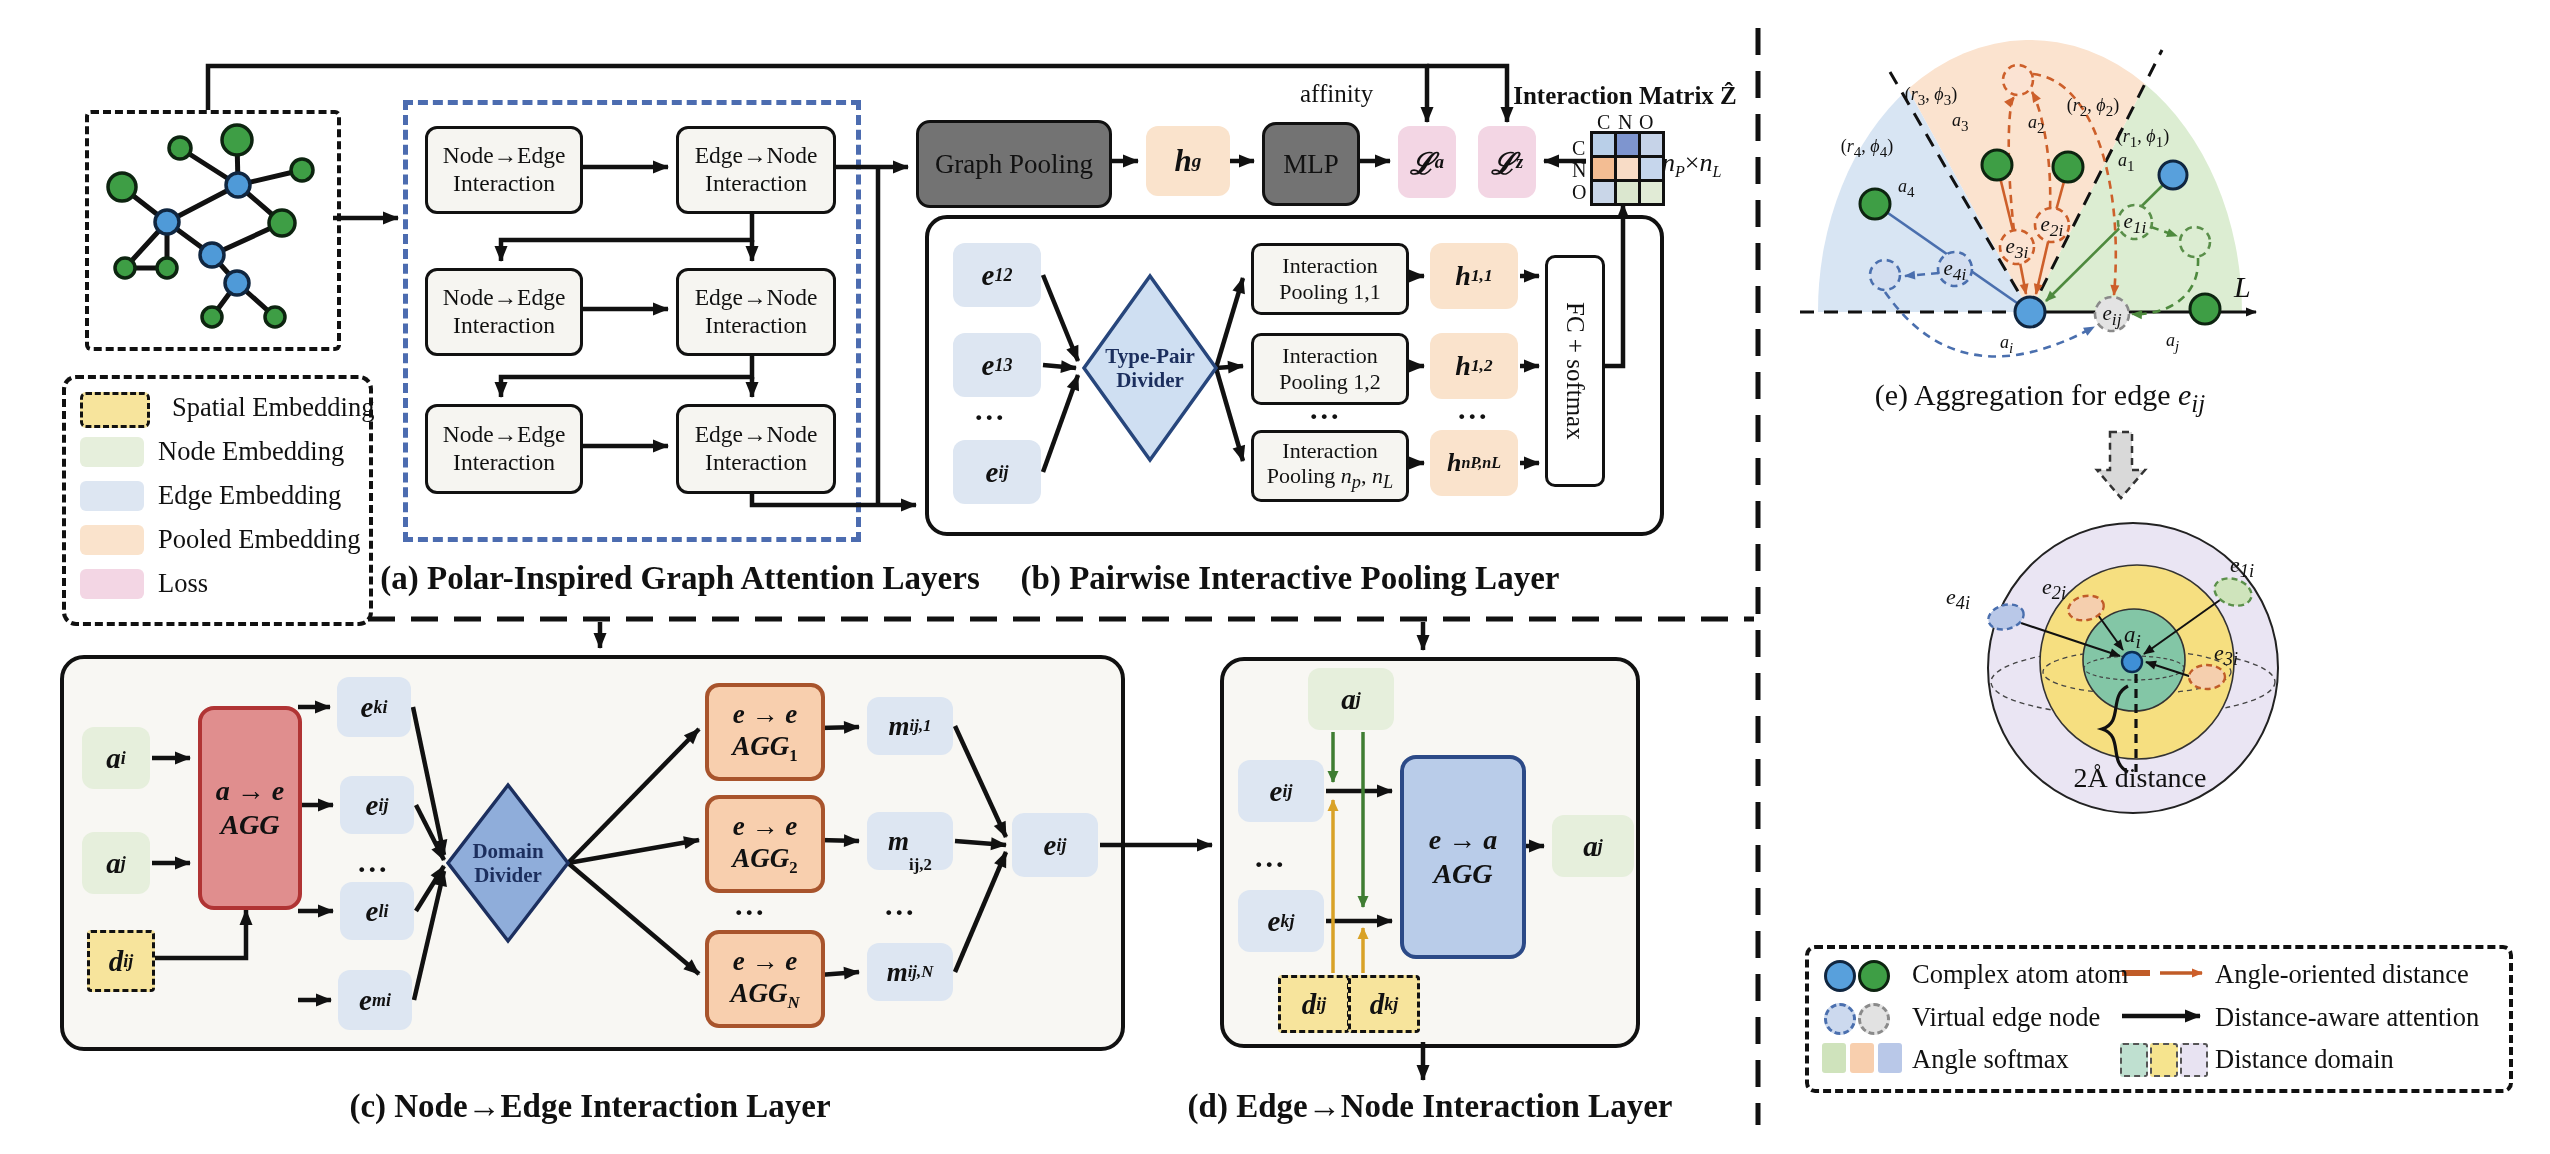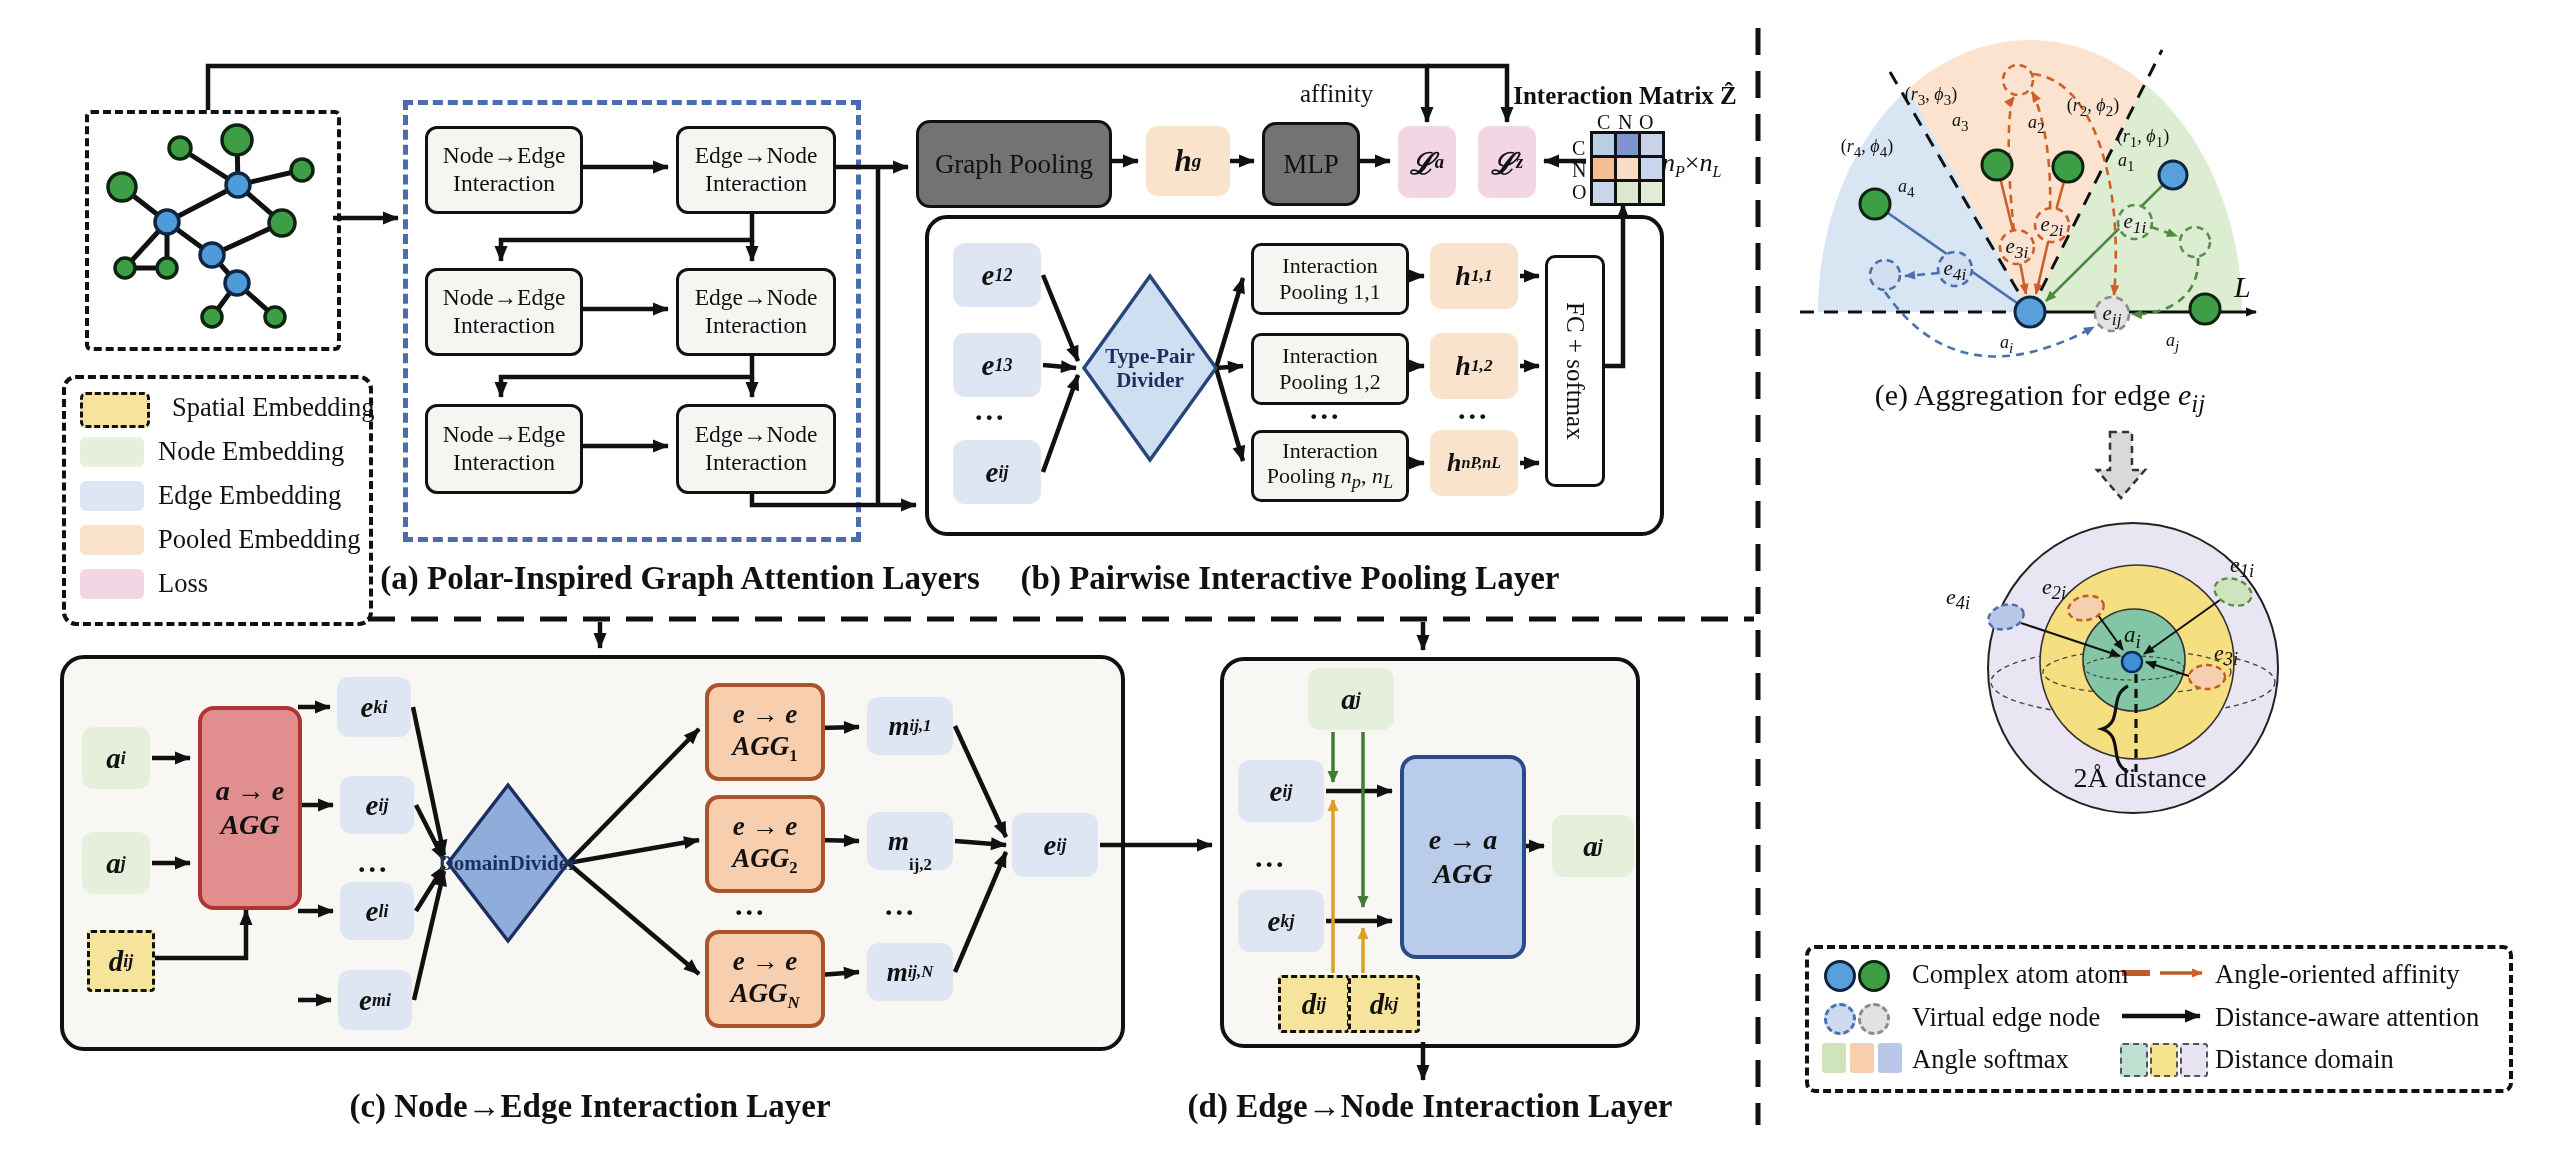--- a/index.html
+++ b/index.html
@@ -406,21 +406,21 @@
     </div>
   <div class="abs dots" style="left:358px;top:845px">...</div>
   <div class="abs emb blue math" style="left:340px;top:882px;width:74px;height:58px">
       <span style="font-style: italic;">e</span>
       <sub style="font-style: italic;">li</sub>
     </div>
   <div class="abs emb blue math" style="left:338px;top:970px;width:74px;height:60px">
       <span style="font-style: italic;">e</span>
       <sub style="font-style: italic;">mi</sub>
     </div>
-  <div class="abs divlab ctr" style="left:456px;top:834px;width:104px;height:58px;flex-direction:row">
+  <div class="abs divlab ctr" style="left:456px;top:834px;width:104px;height:58px;flex-direction:column">
     <div>Domain</div>
       <div>Divider</div>
     </div>
   <div class="abs aggor aggbox" style="left:705px;top:683px;width:112px;height:90px;font-size:27px">
     <div class="math"><span style="font-style: italic;">e</span><span> → </span><span style="font-style: italic;">e</span></div>
     <div class="math"><span style="font-style: italic;">AGG</span><sub>1</sub></div>
     </div>
   <div class="abs aggor aggbox" style="left:705px;top:795px;width:112px;height:90px;font-size:27px">
     <div class="math"><span style="font-style: italic;">e</span><span> → </span><span style="font-style: italic;">e</span></div>
     <div class="math"><span style="font-style: italic;">AGG</span><sub>2</sub></div>
@@ -519,20 +519,20 @@
   <div class="abs lg-atom" style="left:1824px;top:960px;background:#58a0dc;border:3px solid #102640"></div>
   <div class="abs lg-atom" style="left:1858px;top:960px;background:#3e9e45;border:3px solid #0d2410"></div>
   <div class="abs lgl" style="left:1912px;top:959px">Complex atom atom</div>
   <div class="abs lg-atom" style="left:1824px;top:1003px;background:#ccd9ee;border:3px dashed #4a6fae"></div>
   <div class="abs lg-atom" style="left:1858px;top:1003px;background:#e2e2e2;border:3px dashed #8a8a8a"></div>
   <div class="abs lgl" style="left:1912px;top:1002px">Virtual edge node</div>
   <div class="abs lg-sq" style="left: 1822px; top: 1043px; background: rgb(207, 227, 188);"></div>
   <div class="abs lg-sq" style="left: 1850px; top: 1043px; background: rgb(248, 207, 174);"></div>
   <div class="abs lg-sq" style="left: 1878px; top: 1043px; background: rgb(185, 200, 232);"></div>
   <div class="abs lgl" style="left:1912px;top:1044px">Angle softmax</div>
-  <div class="abs lgl" style="left:2215px;top:959px">Angle-oriented affinity</div>
+  <div class="abs lgl" style="left:2215px;top:959px">Angle-oriented distance</div>
   <div class="abs lgl" style="left:2215px;top:1002px">Distance-aware attention</div>
   <div class="abs lg-dsq" style="left: 2120px; top: 1043px; background: rgb(191, 224, 208);"></div>
   <div class="abs lg-dsq" style="left: 2150px; top: 1043px; background: rgb(246, 228, 142);"></div>
   <div class="abs lg-dsq" style="left: 2180px; top: 1043px; background: rgb(232, 227, 242);"></div>
   <div class="abs lgl" style="left:2215px;top:1044px">Distance domain</div>
 
 </div>
 
 </body></html>

